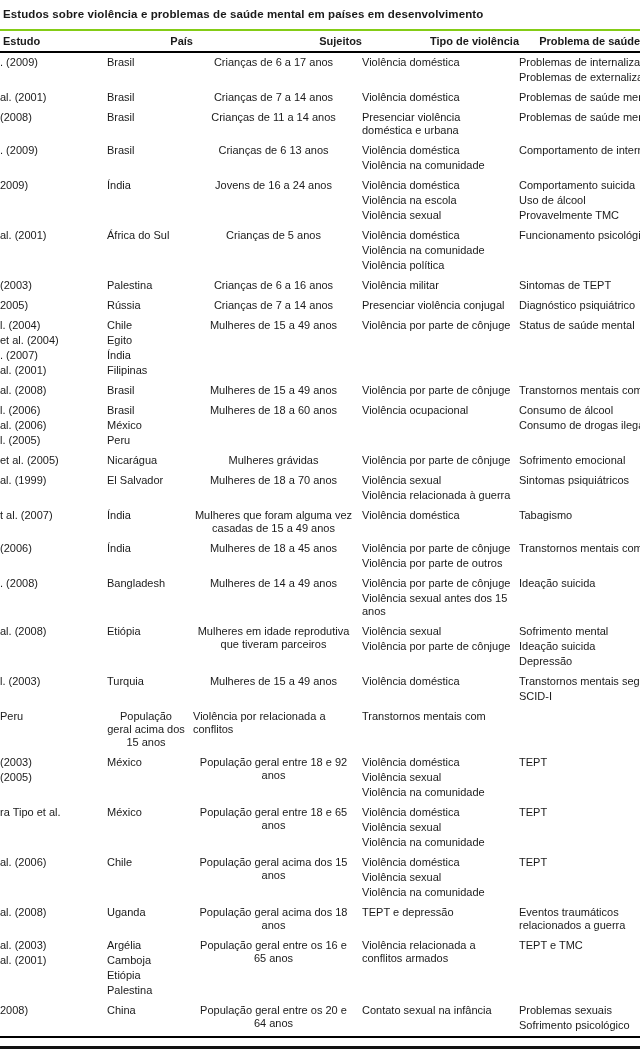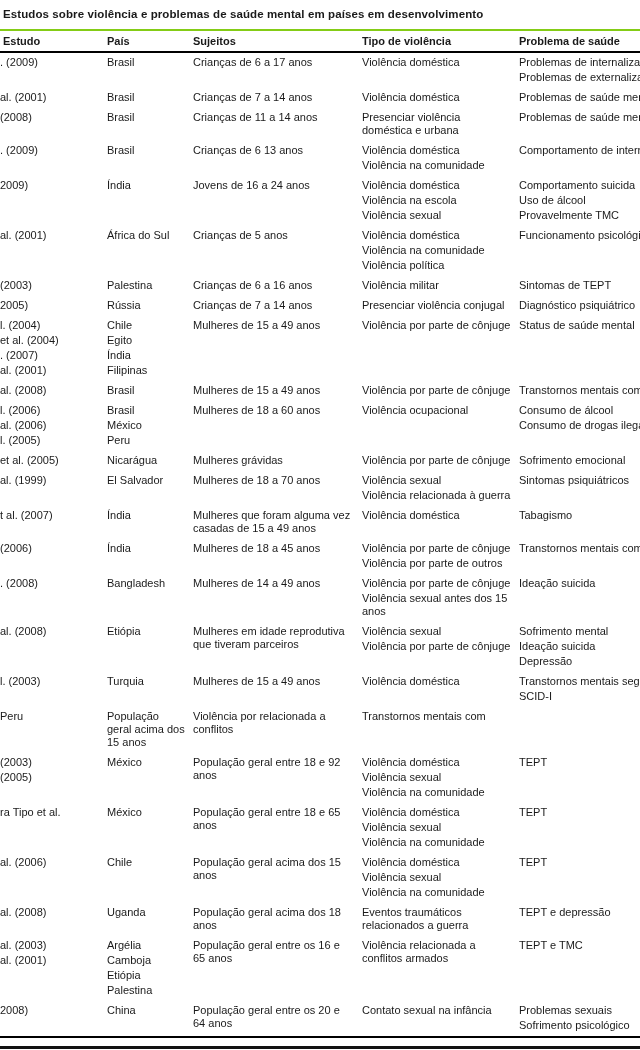--- a/index.html
+++ b/index.html
@@ -31,35 +31,35 @@
     width:640px;
   }
 
   .header-row {
     border-bottom:2px solid #000;
     font-weight:bold;
     font-size:11px;
     line-height:13px;
     padding:4px 0 3px 0;
   }
-  .header-row .h { text-align:left; }
+  .header-row .h { text-align:right; }
   .header-row .h.first { text-align:left; padding-left:3px; }
 
   .t-row {
     padding:3px 0 4px 0;
     font-size:11px;
     line-height:13px;
   }
 
   .cell .item + .item { margin-top:2px; }
 
   .c-estudo  { padding-right:4px; }
   .c-estudo .item  { white-space:nowrap; overflow:hidden; }
   .c-pais    { padding-right:4px; }
-  .c-sujeitos{ padding-right:8px; }
+  .c-sujeitos{ padding-right:8px;text-align:center; }
   .c-tipo    { padding-right:8px; }
   .c-problema .item { white-space:nowrap; }
 
   .bottom-edge {
     position:absolute;
     left:0; top:1046px;
     width:640px; height:3px;
     background:#111;
   }
 </style>
@@ -510,25 +510,25 @@
   <div class="grid-row t-row">
     <div class="cell c-estudo">
             <div class="item">al. (2008)</div>
           </div>
     <div class="cell c-pais">
             <div class="item">Uganda</div>
           </div>
     <div class="cell c-sujeitos">
             <div class="item">População geral acima dos 18 anos</div>
           </div>
+    <div class="cell c-problema">
+            <div class="item">TEPT e depressão</div>
+          </div>
     <div class="cell c-tipo">
             <div class="item">Eventos traumáticos relacionados a guerra</div>
-          </div>
-    <div class="cell c-problema">
-            <div class="item">TEPT e depressão</div>
           </div>
   </div>
 
   <div class="grid-row t-row">
     <div class="cell c-estudo">
             <div class="item">al. (2003)</div>
             <div class="item">al. (2001)</div>
           </div>
     <div class="cell c-pais">
             <div class="item">Argélia</div>

